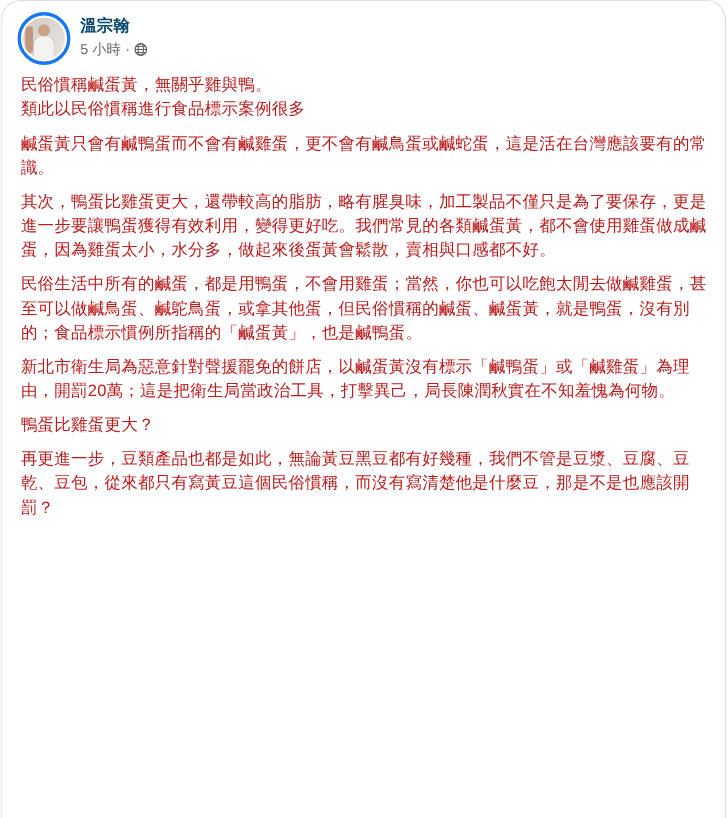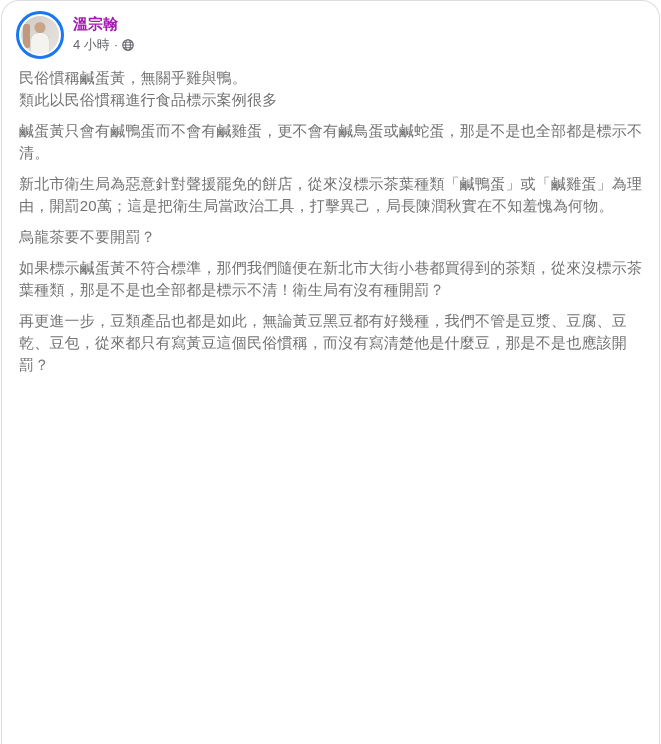--- a/index.html
+++ b/index.html
@@ -74,21 +74,21 @@
     background: #f5f3ef;
     box-shadow: 0 0 1px rgba(0,0,0,0.25);
   }
   .header-meta {
     margin-left: 9px;
     padding-top: 3px;
   }
   .author-name {
     font-size: 15px;
     font-weight: 700;
-    color: #a21caf;
+    color: #0c4a6e;
     line-height: 19px;
     cursor: pointer;
   }
   .meta-row {
     display: flex;
     align-items: center;
     margin-top: 3px;
     font-size: 13px;
     color: #65676b;
     line-height: 17px;
@@ -101,21 +101,21 @@
     align-items: center;
   }
   .globe-icon svg { display: block; }
   .post-body {
     padding: 8px 16px 0 17px;
   }
   .post-body p {
     margin: 0 0 9px 0;
     font-size: 15px;
     line-height: 22px;
-    color: #737373;
+    color: #b91c1c;
     white-space: pre-line;
     text-align: left;
     letter-spacing: 0.2px;
   }
 </style>
 </head>
 <body>
 
 <div class="stage">
   <div class="post-card">
@@ -124,40 +124,41 @@
       <div class="avatar-ring">
         <div class="avatar-photo">
           <span class="accent"></span>
           <span class="head"></span>
           <span class="body"></span>
         </div>
       </div>
       <div class="header-meta">
         <div class="author-name">溫宗翰</div>
         <div class="meta-row">
-          <span>4 小時</span>
+          <span>5 小時</span>
           <span class="meta-sep">·</span>
           <span class="globe-icon">
             <svg width="12" height="12" viewBox="0 0 16 16" aria-hidden="true">
               <circle cx="8" cy="8" r="7" fill="none" stroke="#65676b" stroke-width="1.6"></circle>
               <ellipse cx="8" cy="8" rx="3.2" ry="7" fill="none" stroke="#65676b" stroke-width="1.4"></ellipse>
               <line x1="1" y1="8" x2="15" y2="8" stroke="#65676b" stroke-width="1.4"></line>
               <line x1="2" y1="4.4" x2="14" y2="4.4" stroke="#65676b" stroke-width="1.2"></line>
               <line x1="2" y1="11.6" x2="14" y2="11.6" stroke="#65676b" stroke-width="1.2"></line>
             </svg>
           </span>
         </div>
       </div>
     </div>
 
     <div class="post-body">
       <p>民俗慣稱鹹蛋黃，無關乎雞與鴨。
 類此以民俗慣稱進行食品標示案例很多</p>
-      <p>鹹蛋黃只會有鹹鴨蛋而不會有鹹雞蛋，更不會有鹹鳥蛋或鹹蛇蛋，那是不是也全部都是標示不清。</p>
-      <p>新北市衛生局為惡意針對聲援罷免的餅店，從來沒標示茶葉種類「鹹鴨蛋」或「鹹雞蛋」為理由，開罰20萬；這是把衛生局當政治工具，打擊異己，局長陳潤秋實在不知羞愧為何物。</p>
-      <p>烏龍茶要不要開罰？</p>
-      <p>如果標示鹹蛋黃不符合標準，那們我們隨便在新北市大街小巷都買得到的茶類，從來沒標示茶葉種類，那是不是也全部都是標示不清！衛生局有沒有種開罰？</p>
+      <p>鹹蛋黃只會有鹹鴨蛋而不會有鹹雞蛋，更不會有鹹鳥蛋或鹹蛇蛋，這是活在台灣應該要有的常識。</p>
+      <p>其次，鴨蛋比雞蛋更大，還帶較高的脂肪，略有腥臭味，加工製品不僅只是為了要保存，更是進一步要讓鴨蛋獲得有效利用，變得更好吃。我們常見的各類鹹蛋黃，都不會使用雞蛋做成鹹蛋，因為雞蛋太小，水分多，做起來後蛋黃會鬆散，賣相與口感都不好。</p>
+      <p>民俗生活中所有的鹹蛋，都是用鴨蛋，不會用雞蛋；當然，你也可以吃飽太閒去做鹹雞蛋，甚至可以做鹹鳥蛋、鹹鴕鳥蛋，或拿其他蛋，但民俗慣稱的鹹蛋、鹹蛋黃，就是鴨蛋，沒有別的；食品標示慣例所指稱的「鹹蛋黃」，也是鹹鴨蛋。</p>
+      <p>新北市衛生局為惡意針對聲援罷免的餅店，以鹹蛋黃沒有標示「鹹鴨蛋」或「鹹雞蛋」為理由，開罰20萬；這是把衛生局當政治工具，打擊異己，局長陳潤秋實在不知羞愧為何物。</p>
+      <p>鴨蛋比雞蛋更大？</p>
       <p>再更進一步，豆類產品也都是如此，無論黃豆黑豆都有好幾種，我們不管是豆漿、豆腐、豆乾、豆包，從來都只有寫黃豆這個民俗慣稱，而沒有寫清楚他是什麼豆，那是不是也應該開罰？</p>
 
     </div>
 
   </div>
 </div>
 
 </body></html>

